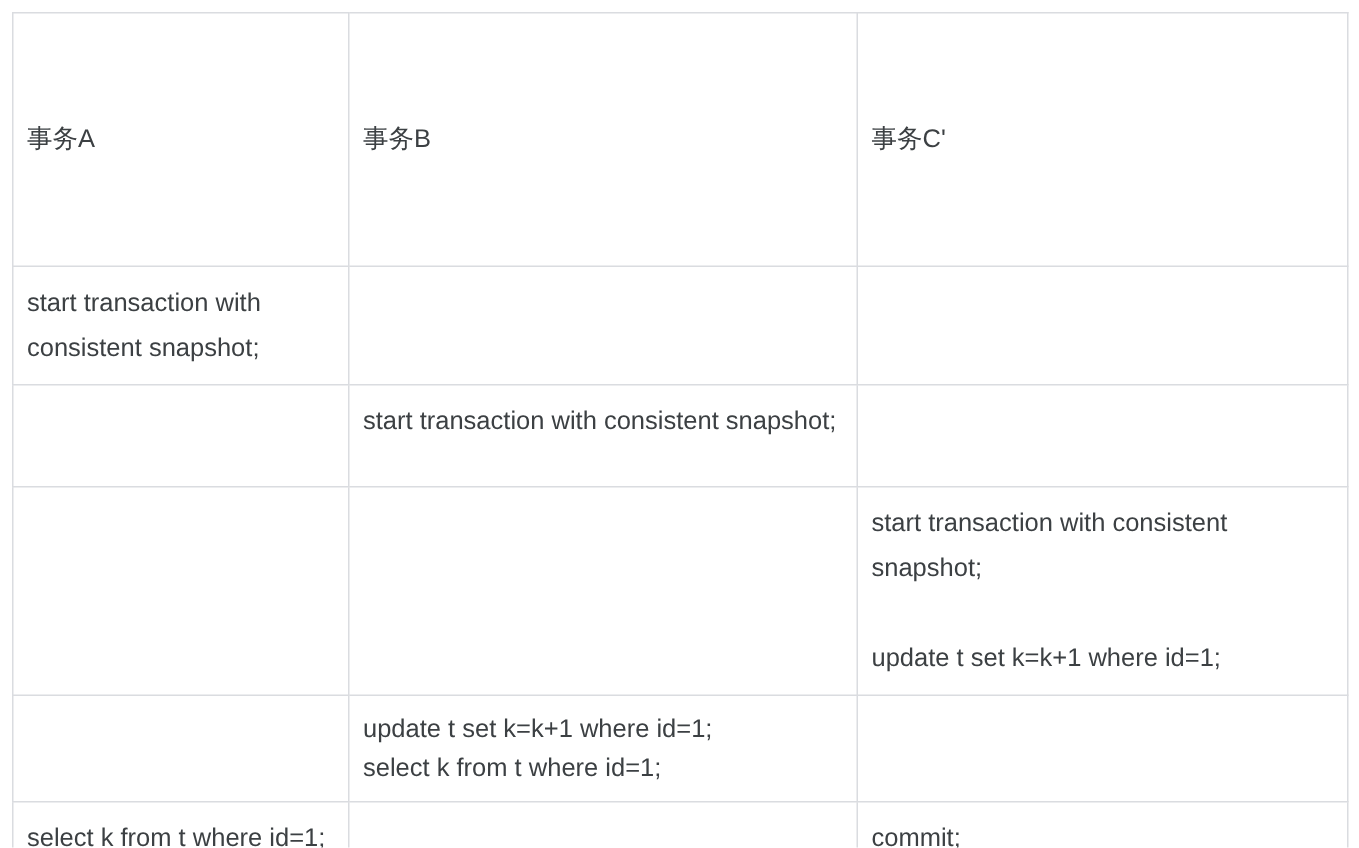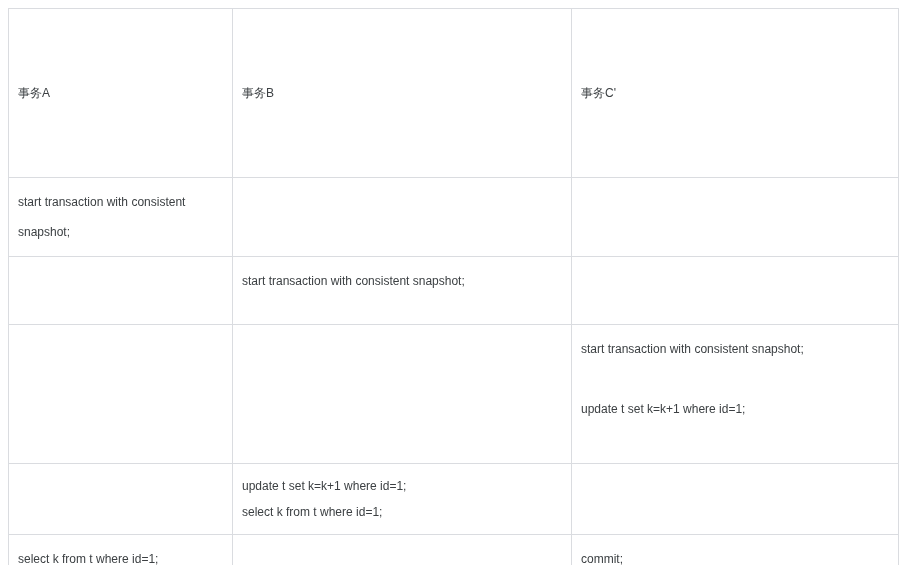--- a/index.html
+++ b/index.html
@@ -30,21 +30,21 @@
   table.txn-table col.c1 { width: 224px; }
   table.txn-table col.c2 { width: 339px; }
   table.txn-table col.c3 { width: 327px; }
 
   table.txn-table th,
   table.txn-table td {
     border: 1px solid #dadce0;
     vertical-align: top;
     text-align: left;
     font-weight: normal;
-    font-size: 12px;
+    font-size: 17px;
     line-height: 30px;
     color: #3c4043;
     padding: 9px 9px 9px 9px;
     box-sizing: border-box;
     white-space: pre-wrap;
     word-break: break-word;
   }
   table.txn-table th {
     height: 47px;
     padding-top: 9px;

